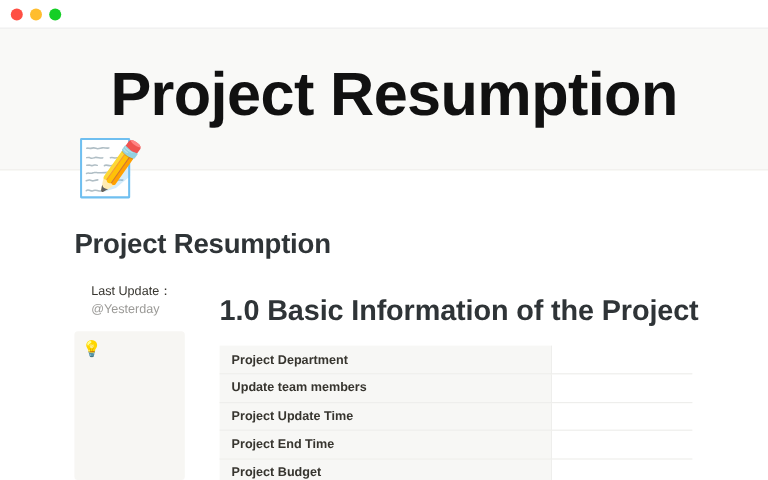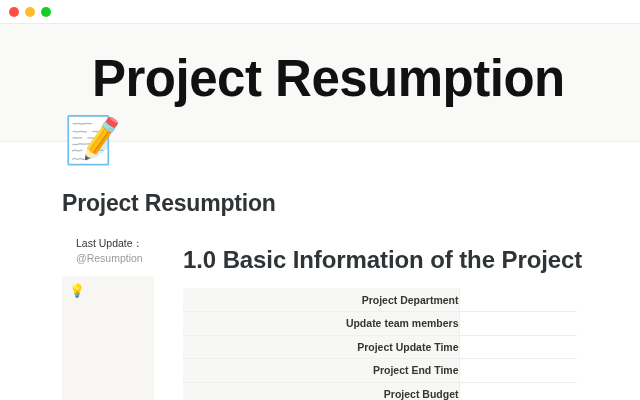--- a/index.html
+++ b/index.html
@@ -173,21 +173,20 @@
     white-space: nowrap;
   }
 
   table.info-table {
     border-collapse: collapse;
     width: 394px;
     table-layout: fixed;
   }
   table.info-table tr {
     height: 23.5px;
-    text-align: right;
   }
   table.info-table td {
     border-bottom: 1px solid #eeeeec;
     padding: 0 0 0 10px;
     vertical-align: middle;
     font-size: 10.5px;
     color: #37352f;
     font-weight: bold;
     box-sizing: border-box;
   }
@@ -220,21 +219,21 @@
   </div>
 
   <div class="page-icon">📝</div>
 
   <div class="content">
 
     <div class="page-title">Project Resumption</div>
 
     <div class="meta">
       <div class="meta-label">Last Update：</div>
-      <div class="meta-value">@Resumption</div>
+      <div class="meta-value">@Yesterday</div>
     </div>
 
     <div class="callout">
       <span class="callout-icon">💡</span>
     </div>
 
     <div class="section">
       <div class="section-heading">1.0 Basic Information of the Project</div>
 
       <table class="info-table">

